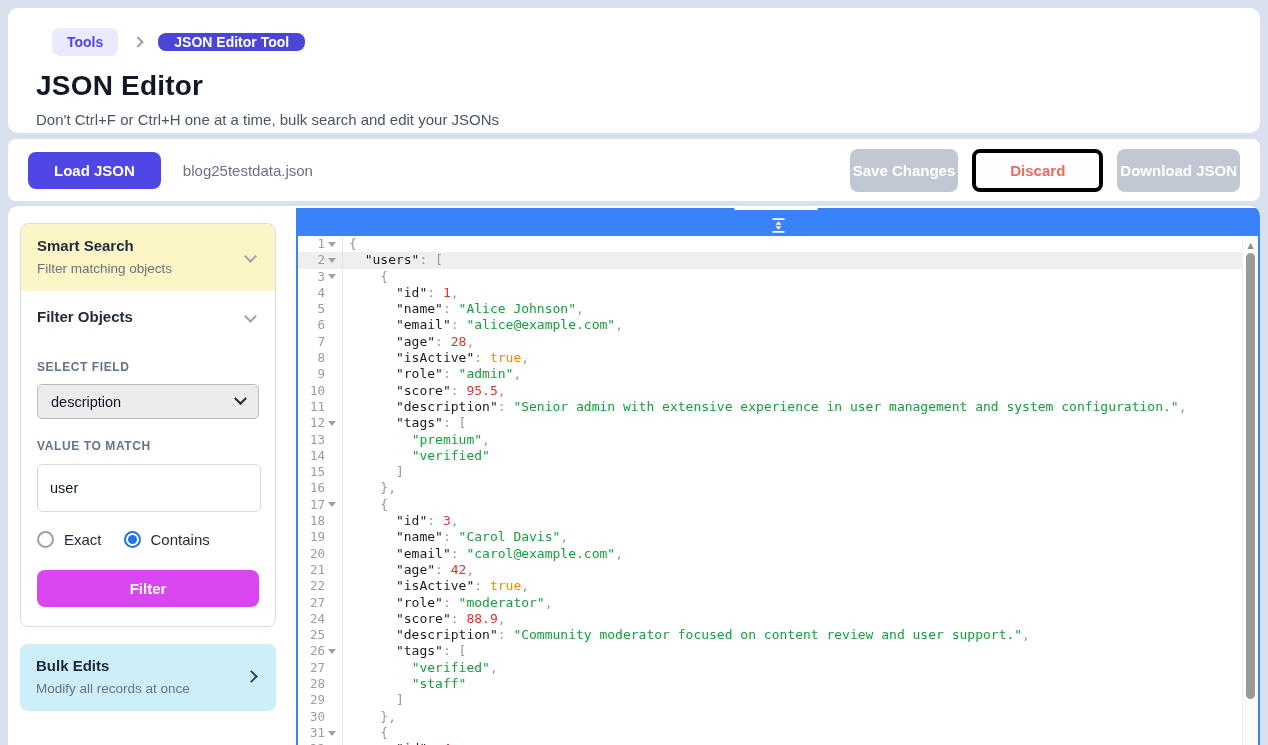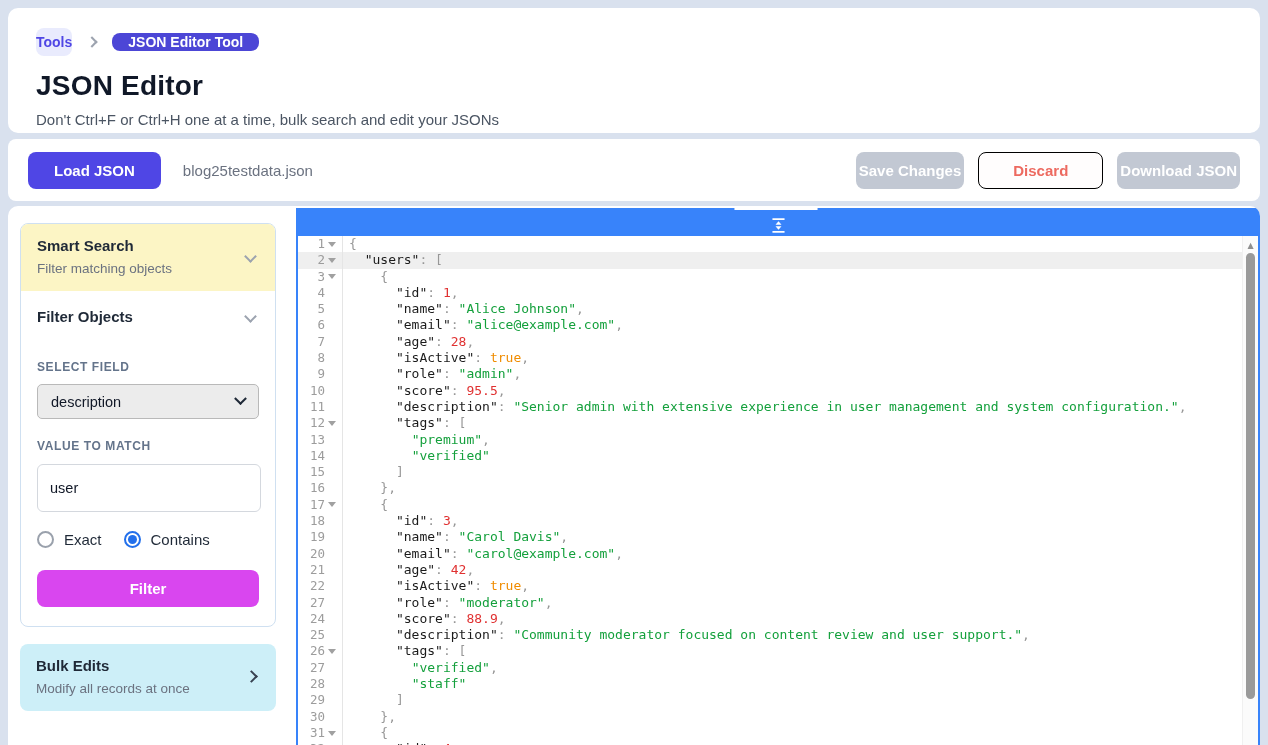--- a/index.html
+++ b/index.html
@@ -5,37 +5,37 @@
   * { margin:0; padding:0; box-sizing:border-box; }
   html,body { width:1268px; height:745px; overflow:hidden; }
   body { background:#d9e1ee; font-family:"Liberation Sans", sans-serif; padding:8px; }
 
   .card { background:#fff; border-radius:10px; }
 
   
   .header-card { padding:20px 28px 22px; height:125px; }
   .breadcrumb { display:flex; align-items:center; gap:14px; }
   .crumb-tools { background:#e9ebfd; color:#4f46e5; font-weight:bold; font-size:14px;
-                 padding:6px 0; border-radius:8px; cursor:pointer; }
+                 padding:6px 15px; border-radius:8px; cursor:pointer;margin-left:16px; }
   .crumb-sep { width:8px; height:8px; border-right:2px solid #9ca3af; border-bottom:2px solid #9ca3af;
                transform:rotate(-45deg); margin:0 2px; }
   .crumb-current { background:#4c46d6; color:#fff; font-weight:bold; font-size:14px;
                    padding:1px 16px; border-radius:8px; }
   .page-title { font-size:28px; font-weight:800; color:#101828; margin-top:14px; letter-spacing:.2px; }
   .page-subtitle { font-size:15px; color:#4b5563; margin-top:9px; }
 
   
   .toolbar-card { margin-top:6px; height:62px; display:flex; align-items:center; padding:0 20px; border-radius:8px; }
   .btn { border:none; border-radius:8px; font-family:"Liberation Sans",sans-serif; font-weight:bold;
          font-size:15px; cursor:pointer; }
   .btn-load { background:#4f46e5; color:#fff; padding:10px 26px; }
   .filename { margin-left:22px; color:#6b7280; font-size:15px; }
   .toolbar-right { margin-left:auto; display:flex; gap:14px; }
   .btn-gray { background:#c2c8d3; color:#fff; padding:10px 3px; }
-  .btn-discard { background:#fffdfd; color:#ed6a60; border:1px solid #000000; padding:9px 34px; }
+  .btn-discard { background:#fffdfd; color:#ed6a60; border:4px solid #000000; padding:9px 34px; }
 
   
   .main-card { margin-top:5px; height:539px; border-radius:10px 10px 0 0; display:flex;
                padding:2px 0 0 12px; overflow:hidden; }
 
   
   .sidebar { width:256px; flex:0 0 256px; margin-top:15px; }
   .filter-panel { border:1px solid #cfe0f1; border-radius:8px; background:#fff; overflow:hidden; }
   .panel-head { display:flex; align-items:center; justify-content:space-between; cursor:pointer; }
   .smart-search { background:#fcf5c5; padding:13px 16px 15px; }

